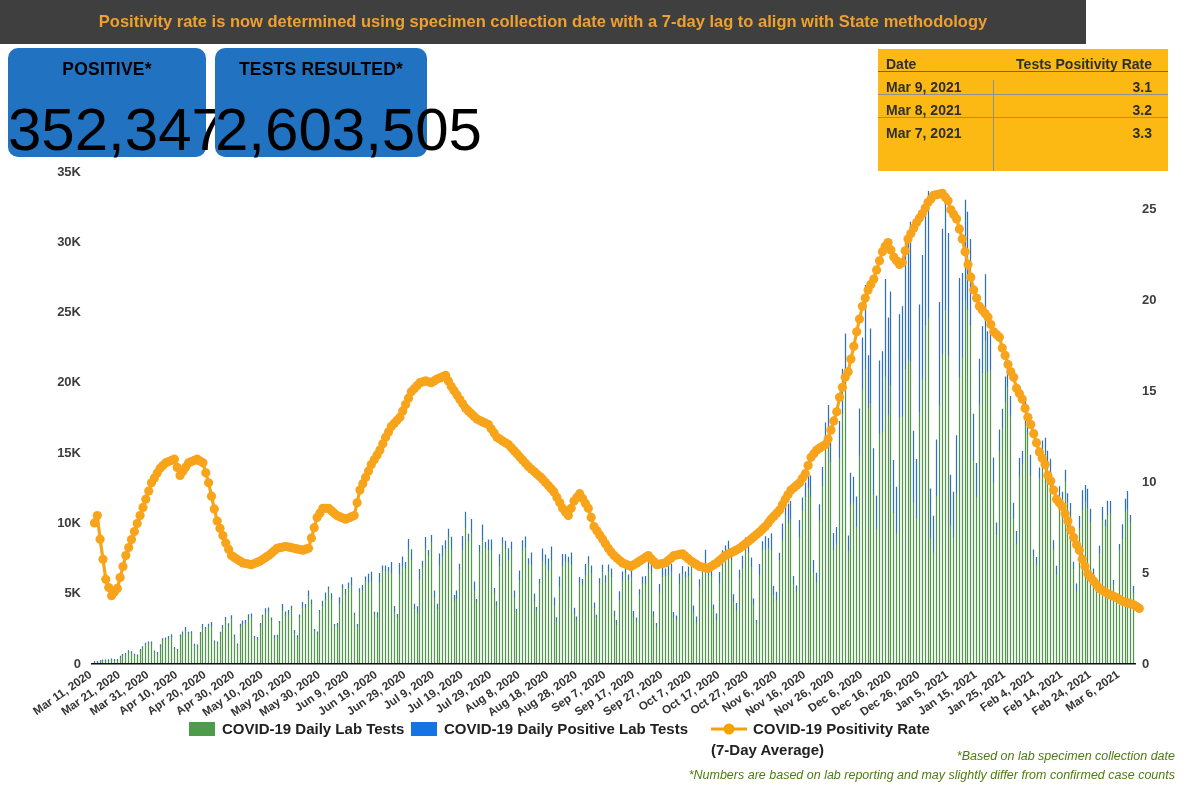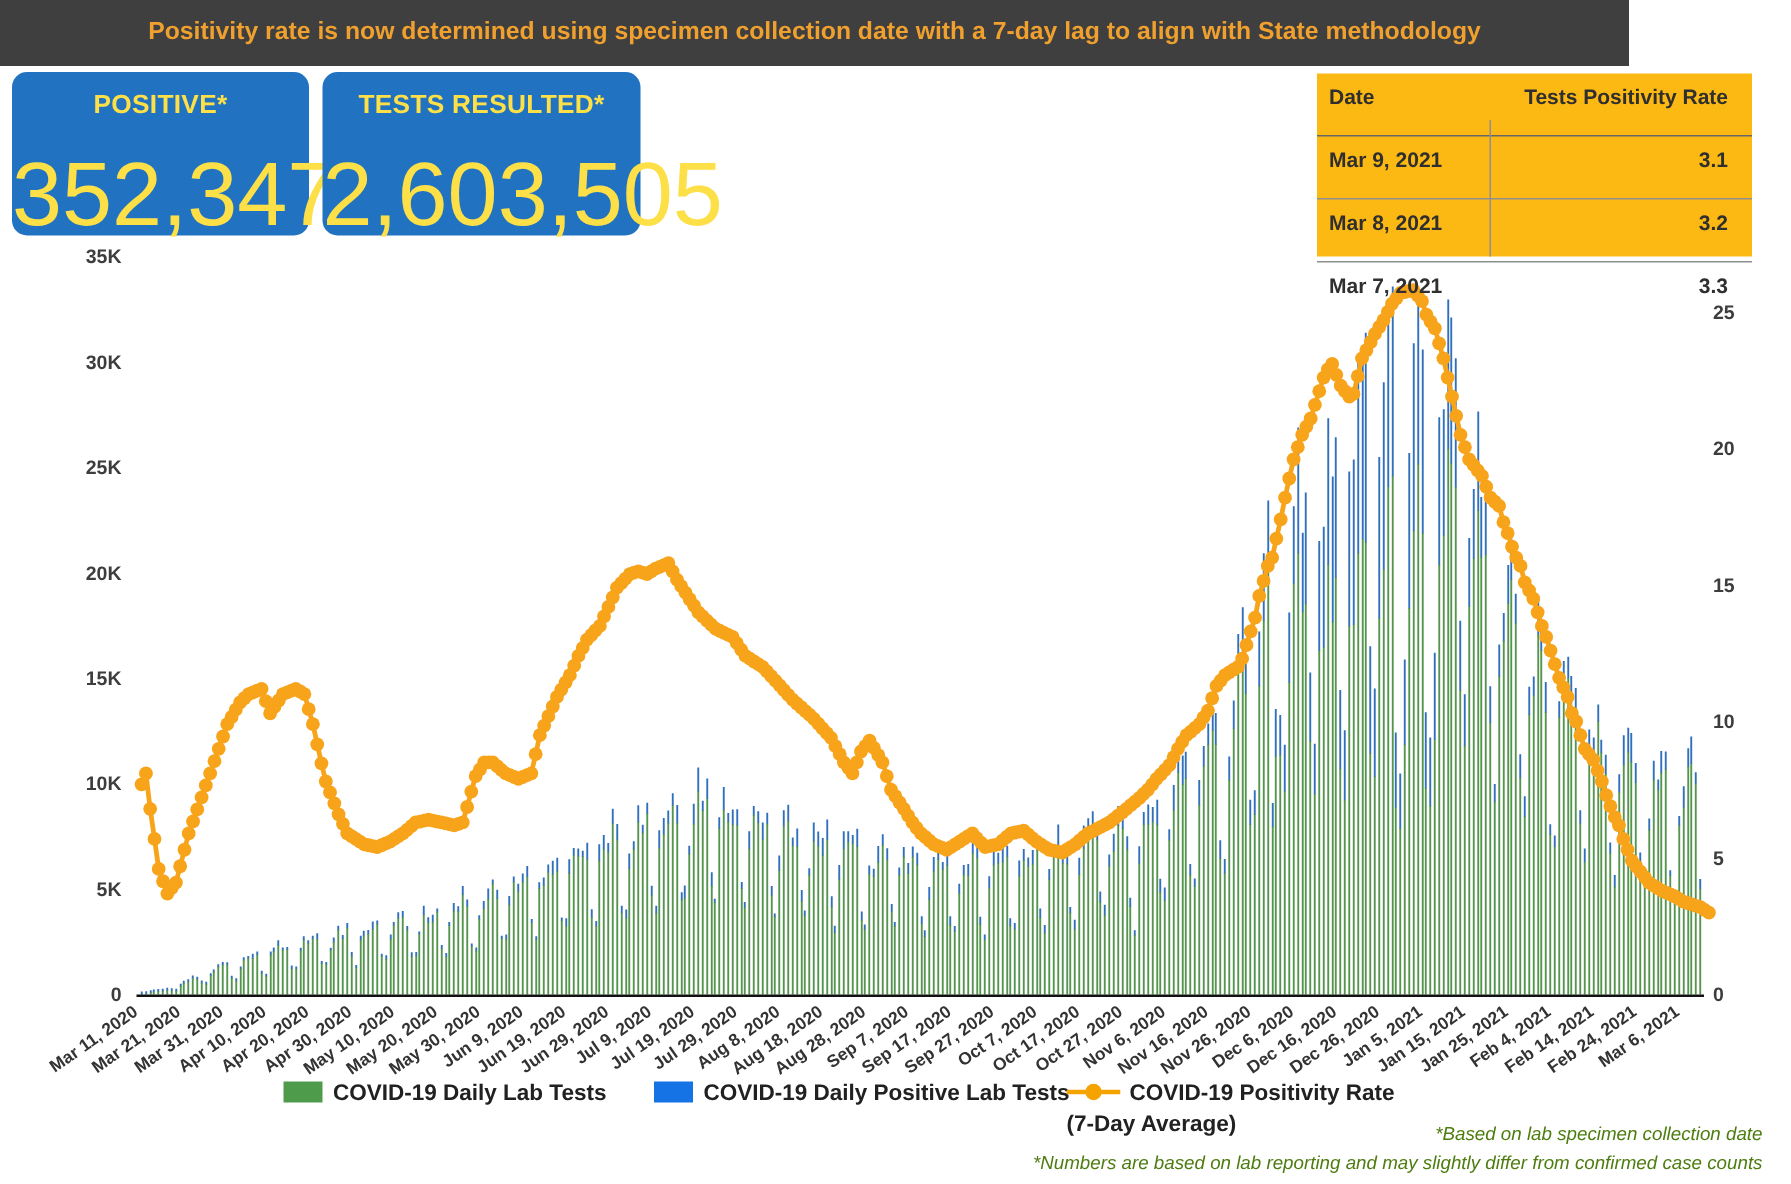--- a/index.html
+++ b/index.html
@@ -1,20 +1,20 @@
 <!DOCTYPE html>
 <html><head><meta charset="utf-8"><style>
 *{margin:0;padding:0;box-sizing:border-box}
 body{width:1194px;height:789px;background:#fff;font-family:"Liberation Sans",sans-serif;position:relative;overflow:hidden}
 .banner{position:absolute;left:0;top:0;width:1086px;height:44px;background:#3f3f3f;color:#EFA02E;font-size:16.5px;font-weight:bold;text-align:center;line-height:42px}
-.card{position:absolute;top:48px;height:109px;background:#2173C2;border-radius:10px;color:#fde047;text-align:center}
+.card{position:absolute;top:48px;height:109px;background:#2173C2;border-radius:10px;color:#000000;text-align:center}
 .card .t{font-size:17.5px;font-weight:bold;margin-top:11px;letter-spacing:.2px}
 .card .n{font-size:60px;margin-top:15px}
 .tbl{position:absolute;left:878px;top:49px;width:290px;height:122px;background:#FDB913;color:#2f2f2f;font-size:14px;font-weight:600}
-.tbl .row{height:42px;line-height:30.5px;position:relative}
+.tbl .row{height:23px;line-height:30.5px;position:relative}
 .tbl .d{position:absolute;left:8px}
 .tbl .v{position:absolute;right:16px}
 .tbl .hd{border-bottom:1.5px solid #666}
 .tbl .rr{border-bottom:1px solid #8f8f8f}
 .vline{position:absolute;left:115px;top:30.5px;width:1px;height:91.5px;background:#8f8f8f}
 .legend{position:absolute;top:718px;left:0;width:946px;height:22px;font-size:15px;font-weight:600;color:#212121}
 .leg-item{position:absolute;top:0;height:22px;line-height:21px}
 .sw{display:inline-block;width:26px;height:14px;vertical-align:-2px;margin-right:7px}
 .fn{position:absolute;right:19px;font-style:italic;font-size:12.5px;color:#4d7c0f;text-align:right}
 </style></head><body>
@@ -471,19 +471,19 @@
       <span class="v">3.2</span>
     </div>
 <div class="row">
       <span class="d">Mar 7, 2021</span>
       <span class="v">3.3</span>
     </div>
 <div class="vline"></div>
 </div>
 <div class="legend">
 <span class="leg-item" style="left:189px"><span class="sw" style="background:#4f9b4c"></span>COVID-19 Daily Lab Tests</span>
-<span class="leg-item" style="left:436px"><span class="sw" style="background:#1673E6"></span>COVID-19 Daily Positive Lab Tests</span>
+<span class="leg-item" style="left:411px"><span class="sw" style="background:#1673E6"></span>COVID-19 Daily Positive Lab Tests</span>
 <span class="leg-item" style="left:711px"><svg width="36" height="12" style="vertical-align:-1px;margin-right:6px">
         <line x1="0" y1="6" x2="36" y2="6" stroke="#F5A300" stroke-width="3"></line>
         <circle cx="18" cy="6" r="5.5" fill="#F5A300"></circle>
       </svg>COVID-19 Positivity Rate (7-Day Average)</span>
 </div>
 <div class="fn" style="top:749px">*Based on lab specimen collection date</div>
 <div class="fn" style="top:768px">*Numbers are based on lab reporting and may slightly differ from confirmed case counts</div>
 </body></html>

